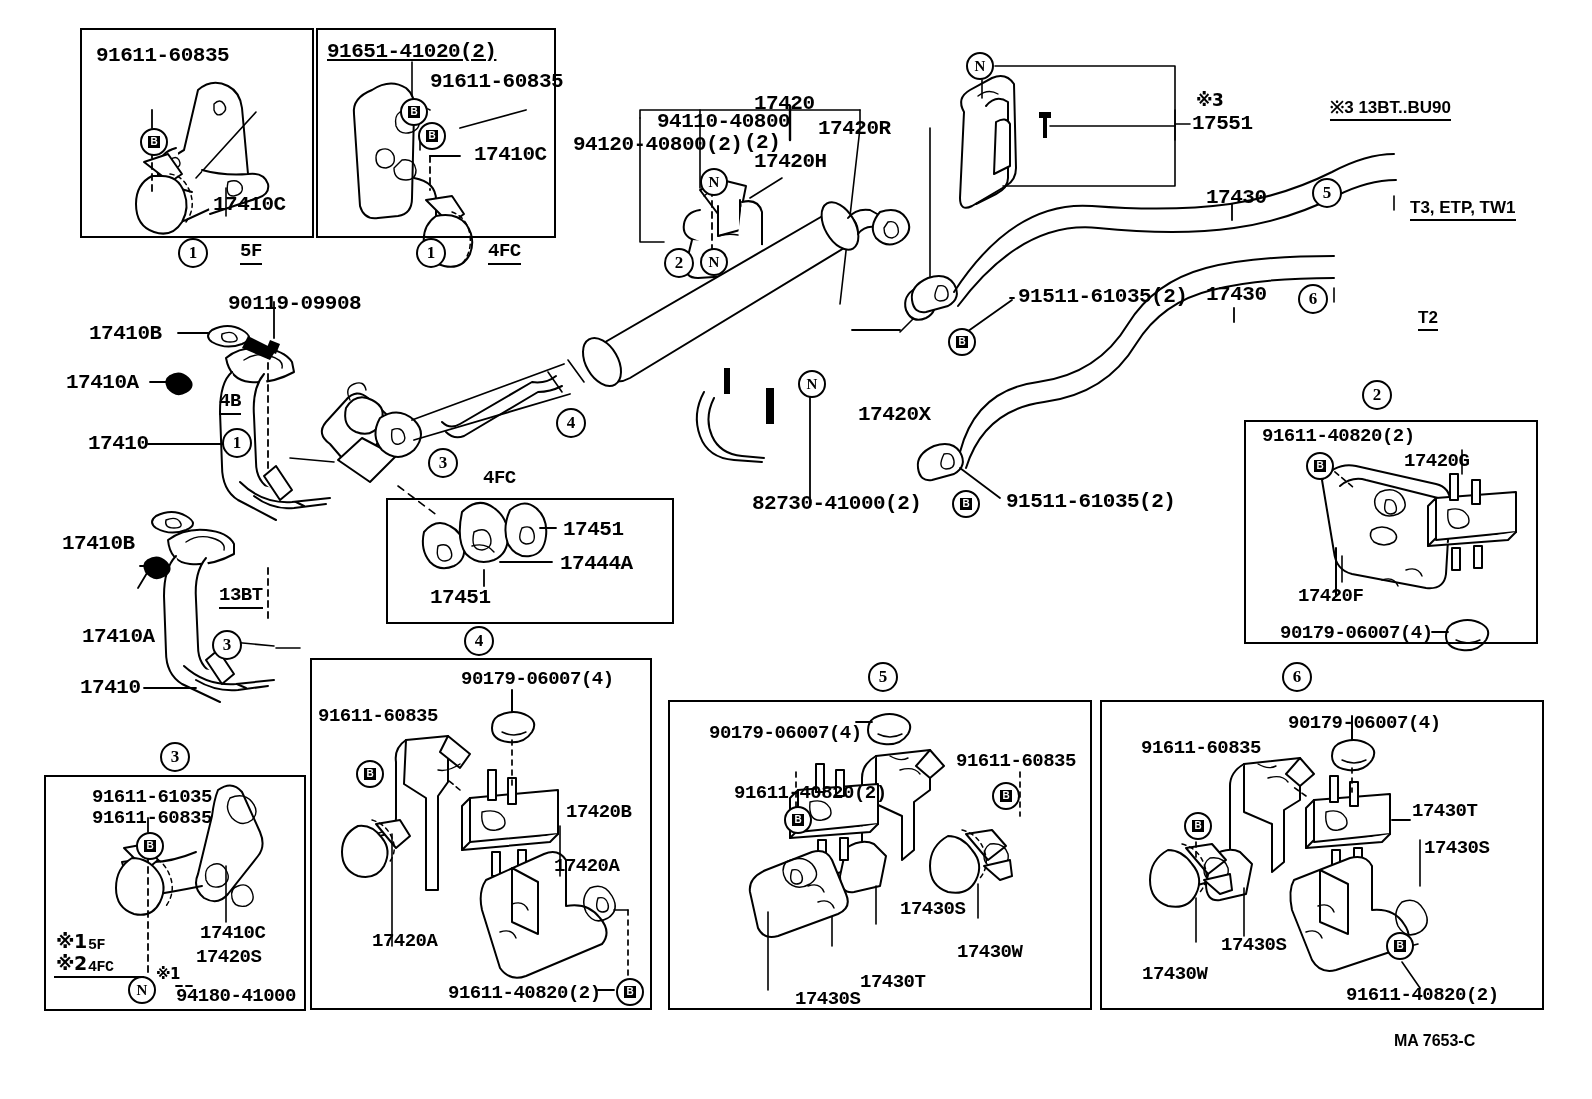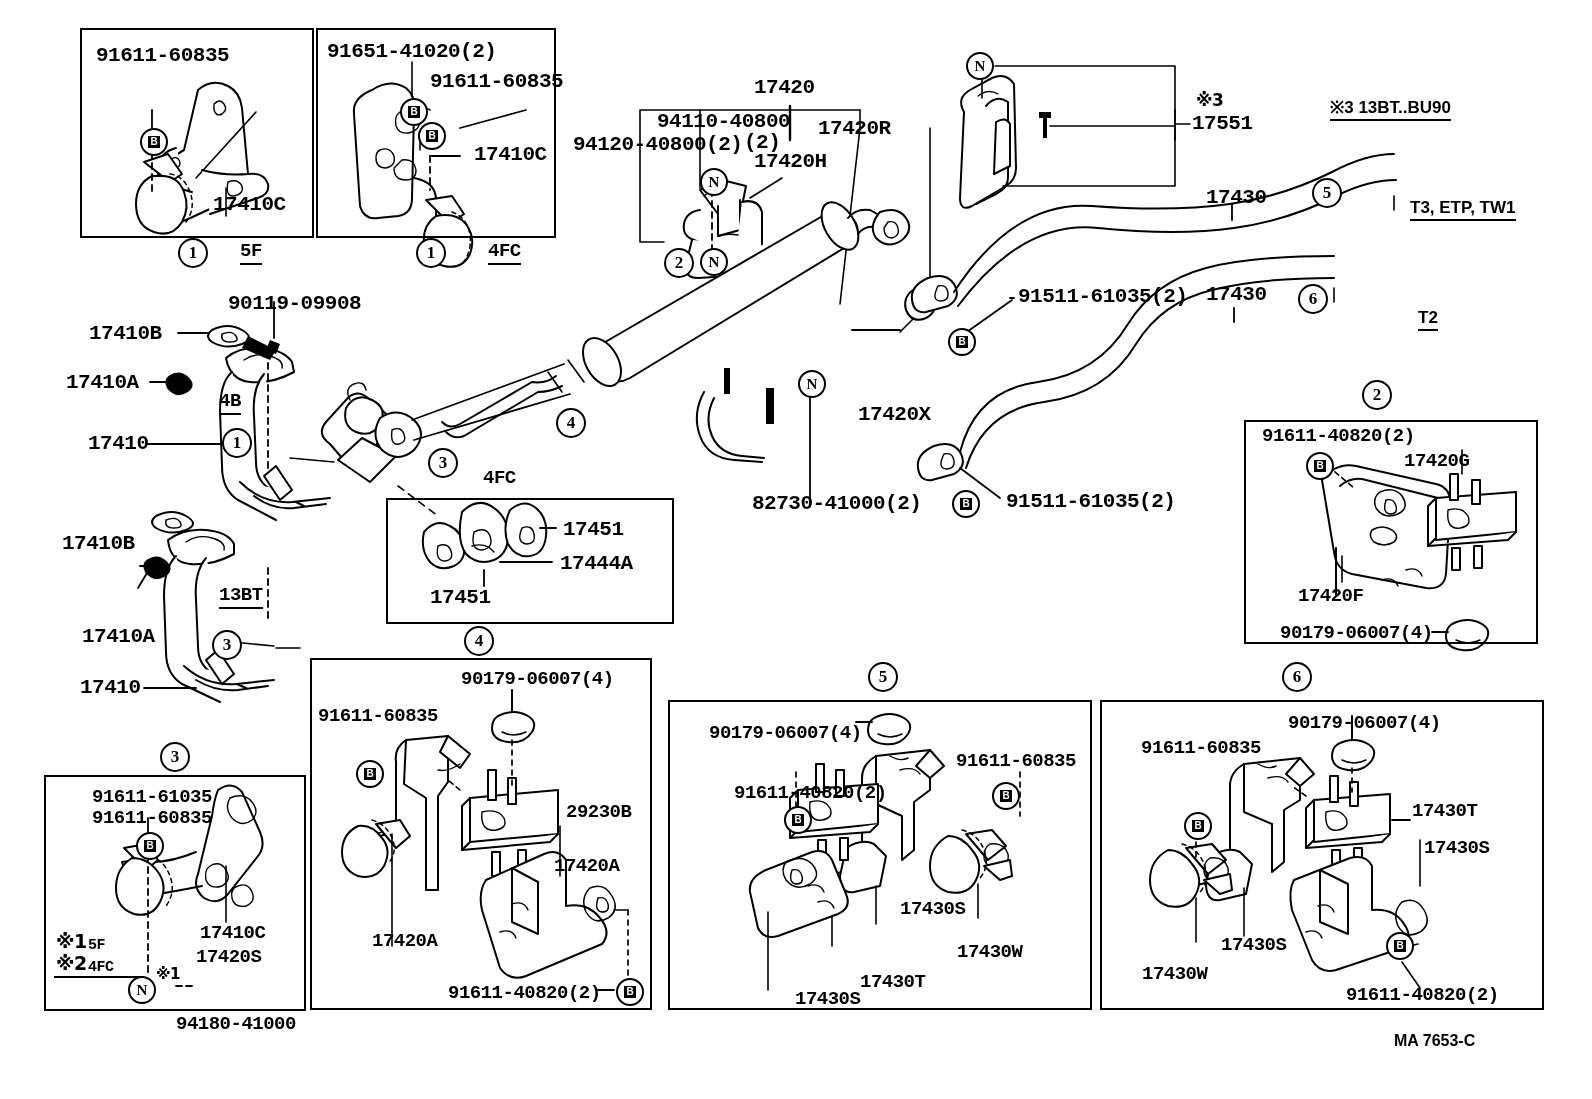--- a/index.html
+++ b/index.html
@@ -461,26 +461,26 @@
 <div class="nbadge" style="left:966px;top:52px;">N</div>
 <div class="nbadge" style="left:700px;top:168px;">N</div>
 <div class="nbadge" style="left:700px;top:248px;">N</div>
 <div class="nbadge" style="left:798px;top:370px;">N</div>
 <div class="nbadge" style="left:128px;top:976px;">N</div>
 
 <div class="lbl s22" style="left:96px;top:44px;">91611-60835</div>
 <div class="lbl s22" style="left:213px;top:193px;">17410C</div>
 <div class="lbl s20 und" style="left:240px;top:240px;">5F</div>
 
-<div class="lbl s22" style="left:327px;top:40px;">91651-41020(2)</div>
+<div class="lbl s22" style="left:327px;top:40px;text-decoration:underline;">91651-41020(2)</div>
 <div class="lbl s22" style="left:430px;top:70px;">91611-60835</div>
 <div class="lbl s22" style="left:474px;top:143px;">17410C</div>
 <div class="lbl s20 und" style="left:488px;top:240px;">4FC</div>
 
-<div class="lbl s22" style="left:754px;top:76px;font-family:Liberation Mono, monospace;">17420</div>
+<div class="lbl s22" style="left:754px;top:92px;font-family:Liberation Mono, monospace;">17420</div>
 <div class="lbl s22" style="left:657px;top:110px;">94110-40800</div>
 <div class="lbl s22" style="left:744px;top:131px;">(2)</div>
 <div class="lbl s22" style="left:573px;top:133px;">94120-40800(2)</div>
 <div class="lbl s22" style="left:754px;top:150px;">17420H</div>
 <div class="lbl s22" style="left:818px;top:117px;">17420R</div>
 
 <div class="lbl s18 star" style="left:1196px;top:90px;">※3</div>
 <div class="lbl s22" style="left:1192px;top:112px;">17551</div>
 
 <div class="lbl s18 und sans" style="left:1330px;top:95px;">※3 13BT..BU90</div>
@@ -510,31 +510,31 @@
 
 <div class="lbl s20" style="left:483px;top:467px;">4FC</div>
 <div class="lbl s22" style="left:563px;top:518px;">17451</div>
 <div class="lbl s22" style="left:560px;top:552px;">17444A</div>
 <div class="lbl s22" style="left:430px;top:586px;">17451</div>
 
 <div class="lbl s20" style="left:92px;top:786px;">91611-61035</div>
 <div class="lbl s20" style="left:92px;top:807px;">91611-60835</div>
 <div class="lbl s20" style="left:200px;top:922px;">17410C</div>
 <div class="lbl s20" style="left:196px;top:946px;">17420S</div>
-<div class="lbl s20" style="left:176px;top:985px;margin-top:28px;">94180-41000</div>
+<div class="lbl s20" style="left:176px;top:985px;">94180-41000</div>
 <div class="lbl s16 star" style="left:156px;top:965px;">※1</div>
 <div class="lbl s20 star" style="left:56px;top:930px;">※1</div>
 <div class="lbl s16" style="left:88px;top:937px;">5F</div>
 <div class="lbl s20 star" style="left:56px;top:952px;">※2</div>
 <div class="lbl s16" style="left:88px;top:959px;">4FC</div>
 <div style="position:absolute;left:54px;top:976px;width:90px;height:2px;background:#000;"></div>
 
 <div class="lbl s20" style="left:461px;top:668px;">90179-06007(4)</div>
 <div class="lbl s20" style="left:318px;top:705px;">91611-60835</div>
-<div class="lbl s20" style="left:566px;top:801px;">29230B</div>
+<div class="lbl s20" style="left:566px;top:801px;">17420B</div>
 <div class="lbl s20" style="left:554px;top:855px;">17420A</div>
 <div class="lbl s20" style="left:372px;top:930px;">17420A</div>
 <div class="lbl s20" style="left:448px;top:982px;">91611-40820(2)</div>
 
 <div class="lbl s20" style="left:709px;top:722px;">90179-06007(4)</div>
 <div class="lbl s20" style="left:734px;top:782px;">91611-40820(2)</div>
 <div class="lbl s20" style="left:956px;top:750px;">91611-60835</div>
 <div class="lbl s20" style="left:900px;top:898px;">17430S</div>
 <div class="lbl s20" style="left:957px;top:941px;">17430W</div>
 <div class="lbl s20" style="left:860px;top:971px;">17430T</div>

